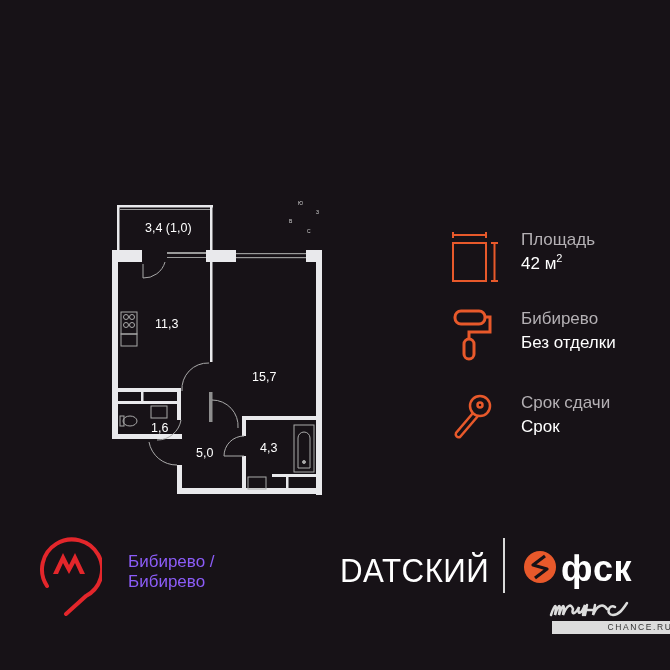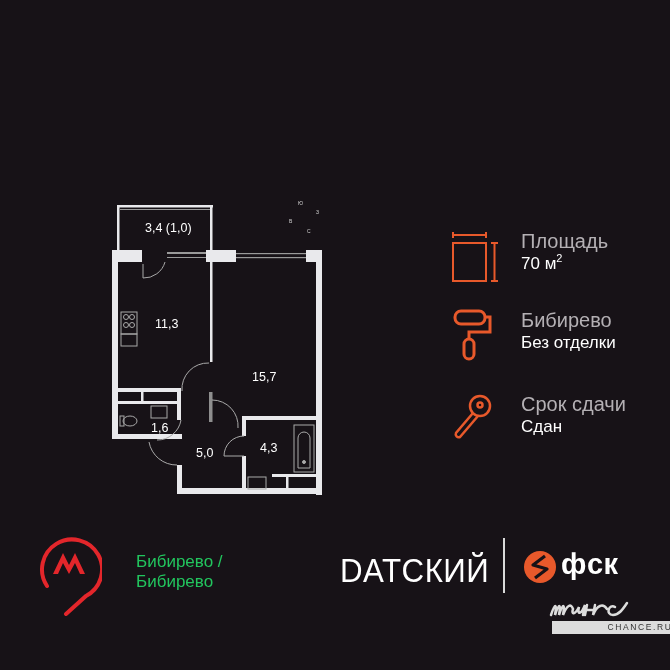--- a/index.html
+++ b/index.html
@@ -9,31 +9,31 @@
     font-family:"Liberation Sans", "DejaVu Sans", sans-serif;
     color:#fff;
     position:relative;
   }
   .plan { position:absolute; left:0; top:0; width:670px; height:670px; }
   .room-label { font-family:"Liberation Sans", sans-serif; font-size:12.5px; fill:#ffffff; }
   .compass { font-family:"Liberation Sans", sans-serif; font-size:5px; fill:#cfcfcf; }
 
   .info { position:absolute; left:450px; }
   .info .icon { position:absolute; left:0; top:0; width:52px; height:52px; }
-  .info .label { position:absolute; left:71px; top:0; font-size:20px; color:#b4b0b4; white-space:nowrap; }
+  .info .label { position:absolute; left:71px; top:0; font-size:17px; color:#b4b0b4; white-space:nowrap; }
   .info .value { position:absolute; left:71px; top:24px; font-size:17px; color:#ffffff; white-space:nowrap; }
   .info .value sup { font-size:11px; vertical-align:top; position:relative; top:-2px; }
 
   .metro { position:absolute; left:36px; top:530px; width:66px; height:86px; }
-  .metro-text { position:absolute; left:136px; top:552px; font-size:17px; line-height:20px; color:#22c55e; }
+  .metro-text { position:absolute; left:128px; top:552px; font-size:17px; line-height:20px; color:#8b5cf6; }
 
   .brand { position:absolute; left:340px; top:551px; font-size:34px; font-weight:normal; color:#ffffff; letter-spacing:0.5px; transform:scaleX(0.92); transform-origin:left; }
   .divider { position:absolute; left:503px; top:538px; width:2px; height:55px; background:#d9d9d9; }
   .fsk-logo { position:absolute; left:523px; top:550px; width:34px; height:34px; }
-  .fsk-text { position:absolute; left:561px; top:548px; font-size:29px; font-weight:bold; color:#fff; letter-spacing:0.5px; }
+  .fsk-text { position:absolute; left:561px; top:548px; font-size:36px; font-weight:bold; color:#fff; letter-spacing:0.5px; }
   .chance { position:absolute; left:545px; top:595px; width:90px; height:42px; }
   .chance-tag { position:absolute; left:552px; top:621px; width:80px; height:13px; background:#dcdcdc; color:#333; font-size:8.5px; letter-spacing:1.6px; text-align:center; line-height:13px;padding-left:48px; }
 </style>
 </head>
 <body>
 
 <svg class="plan" viewBox="0 0 670 670" xmlns="http://www.w3.org/2000/svg">
   <g fill="#e9e9ec">
 
     <rect x="117" y="205" width="96" height="2.5"></rect>
@@ -115,41 +115,41 @@
   </g>
 </svg>
 
 <div class="info" style="top:230px;">
   <svg class="icon" viewBox="0 0 52 52" fill="none" stroke="#e8592b" stroke-width="2">
     <path d="M3 2 V8 M3 5 H36 M36 2 V8"></path>
     <rect x="3" y="13" width="33" height="38"></rect>
     <path d="M41 13 H48 M44.5 13 V51 M41 51 H48"></path>
   </svg>
   <div class="label">Площадь</div>
-  <div class="value"><span>70 м</span><sup>2</sup></div>
+  <div class="value"><span>42 м</span><sup>2</sup></div>
 </div>
 
 <div class="info" style="top:309px;">
   <svg class="icon" viewBox="0 0 52 52" fill="none" stroke="#e8592b" stroke-width="3">
     <rect x="5" y="2" width="30" height="13" rx="6"></rect>
     <path d="M35 8 H40 V23 H19 V30"></path>
     <rect x="14" y="30" width="10" height="20" rx="5"></rect>
   </svg>
   <div class="label">Бибирево</div>
   <div class="value">Без отделки</div>
 </div>
 
 <div class="info" style="top:393px;">
   <svg class="icon" viewBox="0 0 52 52" fill="none" stroke="#e8592b" stroke-width="2.5">
     <circle cx="30" cy="13" r="10"></circle>
     <circle cx="30" cy="12" r="2.5"></circle>
     <path d="M23 20 L6 40 a3 3 0 0 0 4 4 L28 23"></path>
   </svg>
   <div class="label">Срок сдачи</div>
-  <div class="value">Сдан</div>
+  <div class="value">Срок</div>
 </div>
 
 <svg class="metro" viewBox="0 0 66 86" fill="none">
   <path d="M11 56 A30 30 0 1 1 50 66 L30 84" stroke="#e3262b" stroke-width="4" stroke-linecap="round"></path>
   <path d="M17 44 L27 23 L33 35 L39 23 L49 44 H44 L39 33 L33 44 L27 33 L22 44 Z" fill="#e3262b"></path>
 </svg>
 <div class="metro-text">
   <div>Бибирево /</div>
   <div>Бибирево</div>
 </div>

